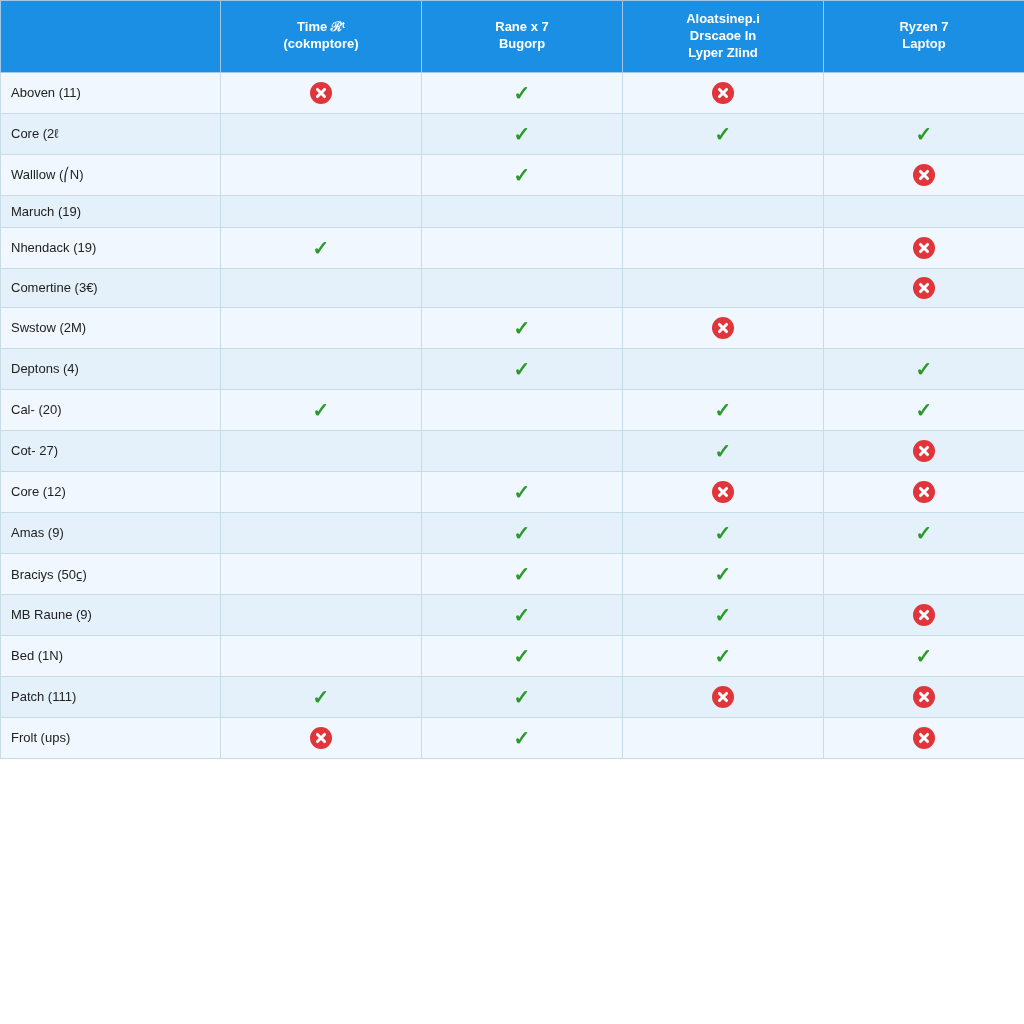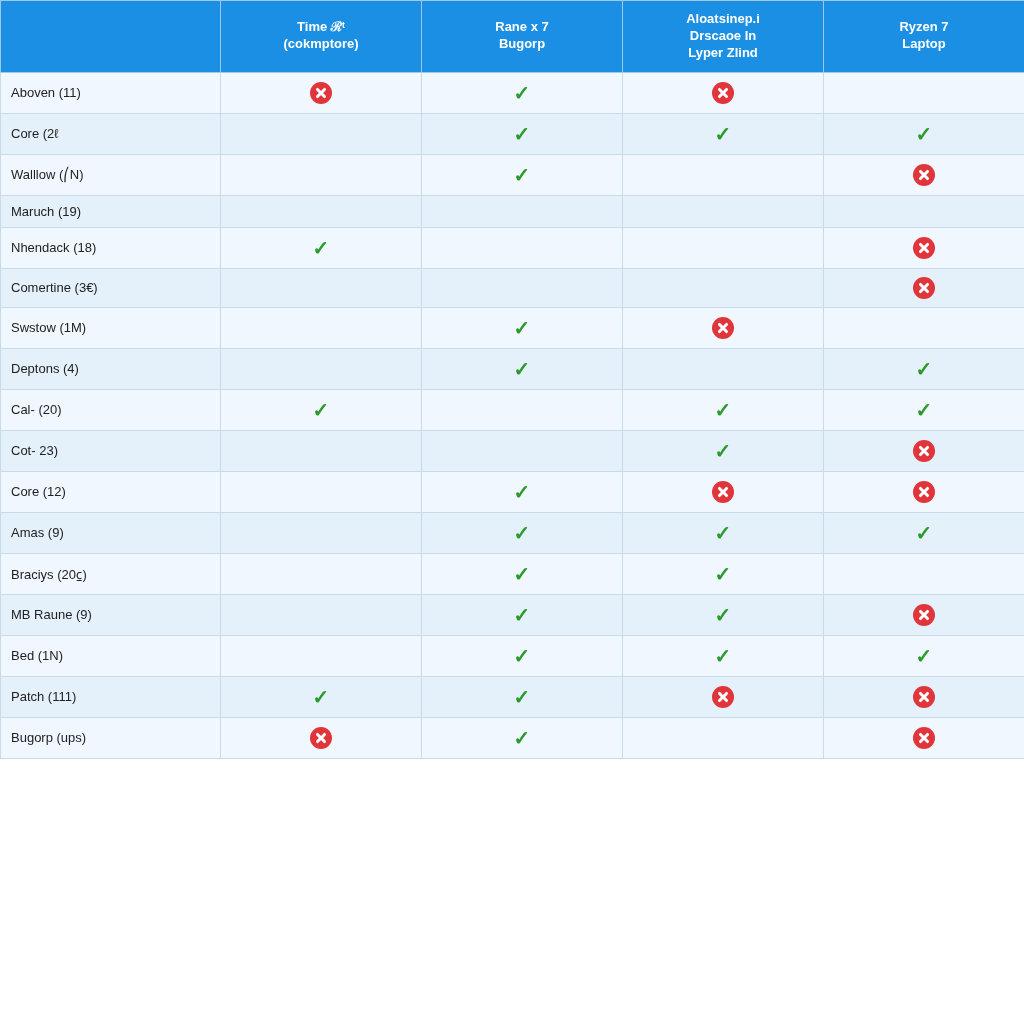--- a/index.html
+++ b/index.html
@@ -117,77 +117,77 @@
         <td><span class="cross"></span></td>
       </tr>
       <tr>
         <td class="row-label">Maruch (19)</td>
         <td></td>
         <td></td>
         <td></td>
         <td></td>
       </tr>
       <tr>
-        <td class="row-label">Nhendack (18)</td>
+        <td class="row-label">Nhendack (19)</td>
         <td><span class="check">✓</span></td>
         <td></td>
         <td></td>
         <td><span class="cross"></span></td>
       </tr>
       <tr>
         <td class="row-label">Comertine (3€)</td>
         <td></td>
         <td></td>
         <td></td>
         <td><span class="cross"></span></td>
       </tr>
       <tr>
-        <td class="row-label">Swstow (1M)</td>
+        <td class="row-label">Swstow (2M)</td>
         <td></td>
         <td><span class="check">✓</span></td>
         <td><span class="cross"></span></td>
         <td></td>
       </tr>
       <tr>
         <td class="row-label">Deptons (4)</td>
         <td></td>
         <td><span class="check">✓</span></td>
         <td></td>
         <td><span class="check">✓</span></td>
       </tr>
       <tr>
         <td class="row-label">Cal- (20)</td>
         <td><span class="check">✓</span></td>
         <td></td>
         <td><span class="check">✓</span></td>
         <td><span class="check">✓</span></td>
       </tr>
       <tr>
-        <td class="row-label">Cot- 23)</td>
+        <td class="row-label">Cot- 27)</td>
         <td></td>
         <td></td>
         <td><span class="check">✓</span></td>
         <td><span class="cross"></span></td>
       </tr>
       <tr>
         <td class="row-label">Core (12)</td>
         <td></td>
         <td><span class="check">✓</span></td>
         <td><span class="cross"></span></td>
         <td><span class="cross"></span></td>
       </tr>
       <tr>
         <td class="row-label">Amas (9)</td>
         <td></td>
         <td><span class="check">✓</span></td>
         <td><span class="check">✓</span></td>
         <td><span class="check">✓</span></td>
       </tr>
       <tr>
-        <td class="row-label">Braciys (20⃀)</td>
+        <td class="row-label">Braciys (50⃀)</td>
         <td></td>
         <td><span class="check">✓</span></td>
         <td><span class="check">✓</span></td>
         <td></td>
       </tr>
       <tr>
         <td class="row-label">MB Raune (9)</td>
         <td></td>
         <td><span class="check">✓</span></td>
         <td><span class="check">✓</span></td>
@@ -201,20 +201,20 @@
         <td><span class="check">✓</span></td>
       </tr>
       <tr>
         <td class="row-label">Patch (111)</td>
         <td><span class="check">✓</span></td>
         <td><span class="check">✓</span></td>
         <td><span class="cross"></span></td>
         <td><span class="cross"></span></td>
       </tr>
       <tr>
-        <td class="row-label">Bugorp (ups)</td>
+        <td class="row-label">Frolt (ups)</td>
         <td><span class="cross"></span></td>
         <td><span class="check">✓</span></td>
         <td></td>
         <td><span class="cross"></span></td>
       </tr>
     </tbody>
 </table>
 
 </body></html>

